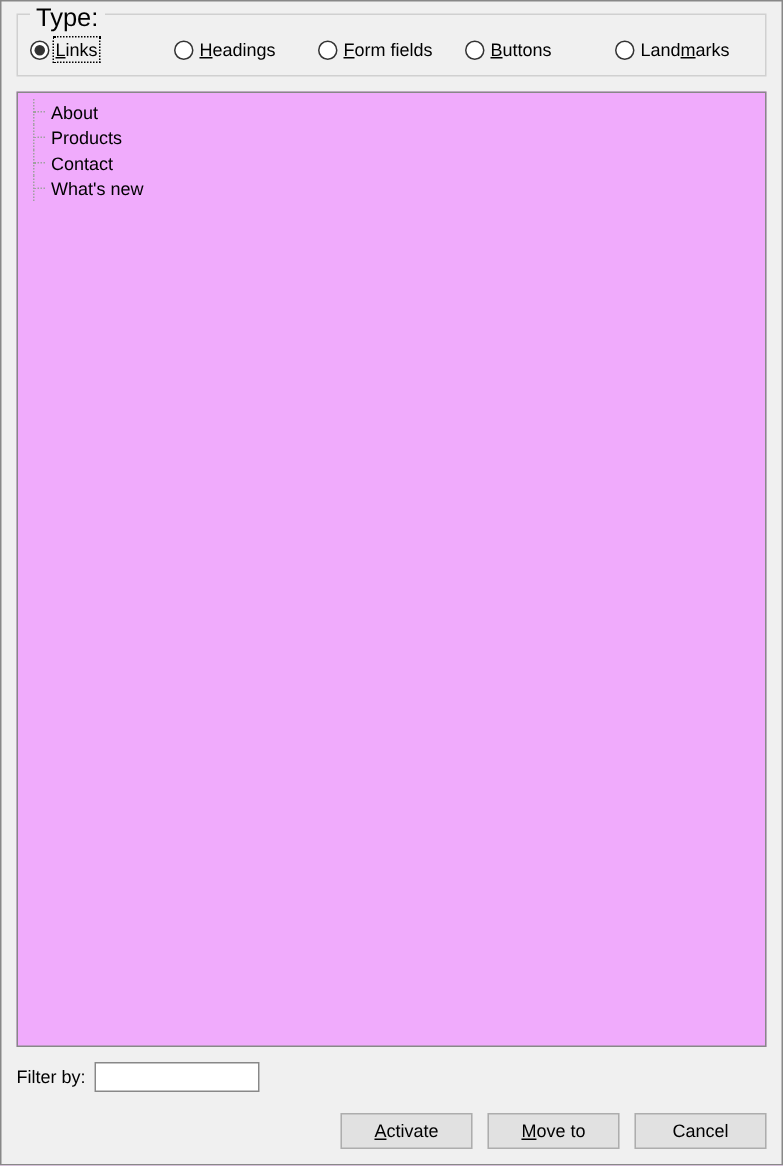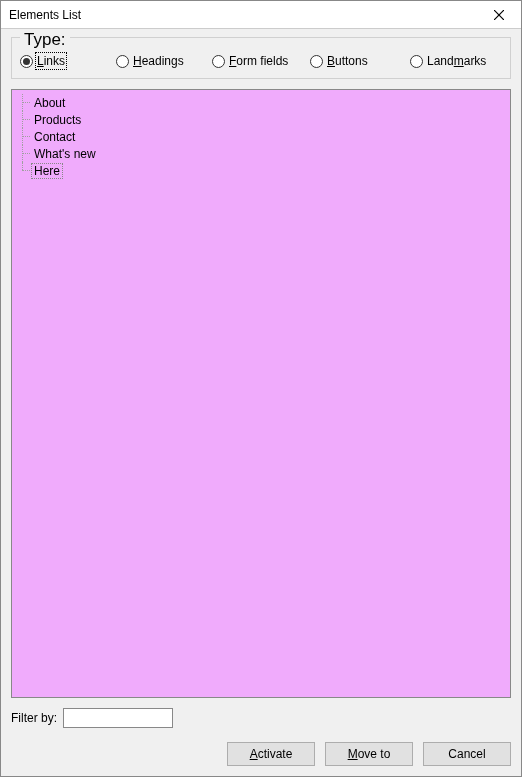--- a/index.html
+++ b/index.html
@@ -176,29 +176,20 @@
     justify-content: center;
     cursor: default;
     padding: 0 12px;
   }
   .btn .ul { text-decoration: underline; }
 </style>
 </head>
 <body>
 
 <div class="window">
-  <div class="titlebar">
-    <span class="titlebar-title">Elements List</span>
-    <div class="close-btn">
-      <svg viewBox="0 0 10 10">
-        <line x1="0" y1="0" x2="10" y2="10" stroke="#000" stroke-width="1.2"></line>
-        <line x1="10" y1="0" x2="0" y2="10" stroke="#000" stroke-width="1.2"></line>
-      </svg>
-    </div>
-  </div>
 
   <div class="body">
 
     <div class="groupbox">
       <span class="groupbox-label">Type:</span>
       <div class="radio-row" id="radio-row">
           <div class="radio-item r0">
             <span class="radio-circle">
               <span class="radio-dot"></span>
             </span>
@@ -233,24 +224,20 @@
           <span class="tree-text">Products</span>
         </div>
         <div class="tree-item">
           <span class="tree-connector"></span>
           <span class="tree-text">Contact</span>
         </div>
         <div class="tree-item">
           <span class="tree-connector"></span>
           <span class="tree-text">What's new</span>
         </div>
-        <div class="tree-item last">
-          <span class="tree-connector"></span>
-          <span class="tree-text selected">Here</span>
-        </div>
       </div>
 
     <div class="filter-row">
       <span class="filter-label">Filter by:</span>
       <input type="text" class="filter-input" value="" style="">
     </div>
 
     <div class="button-row">
       <div class="btn">
         <span></span>

